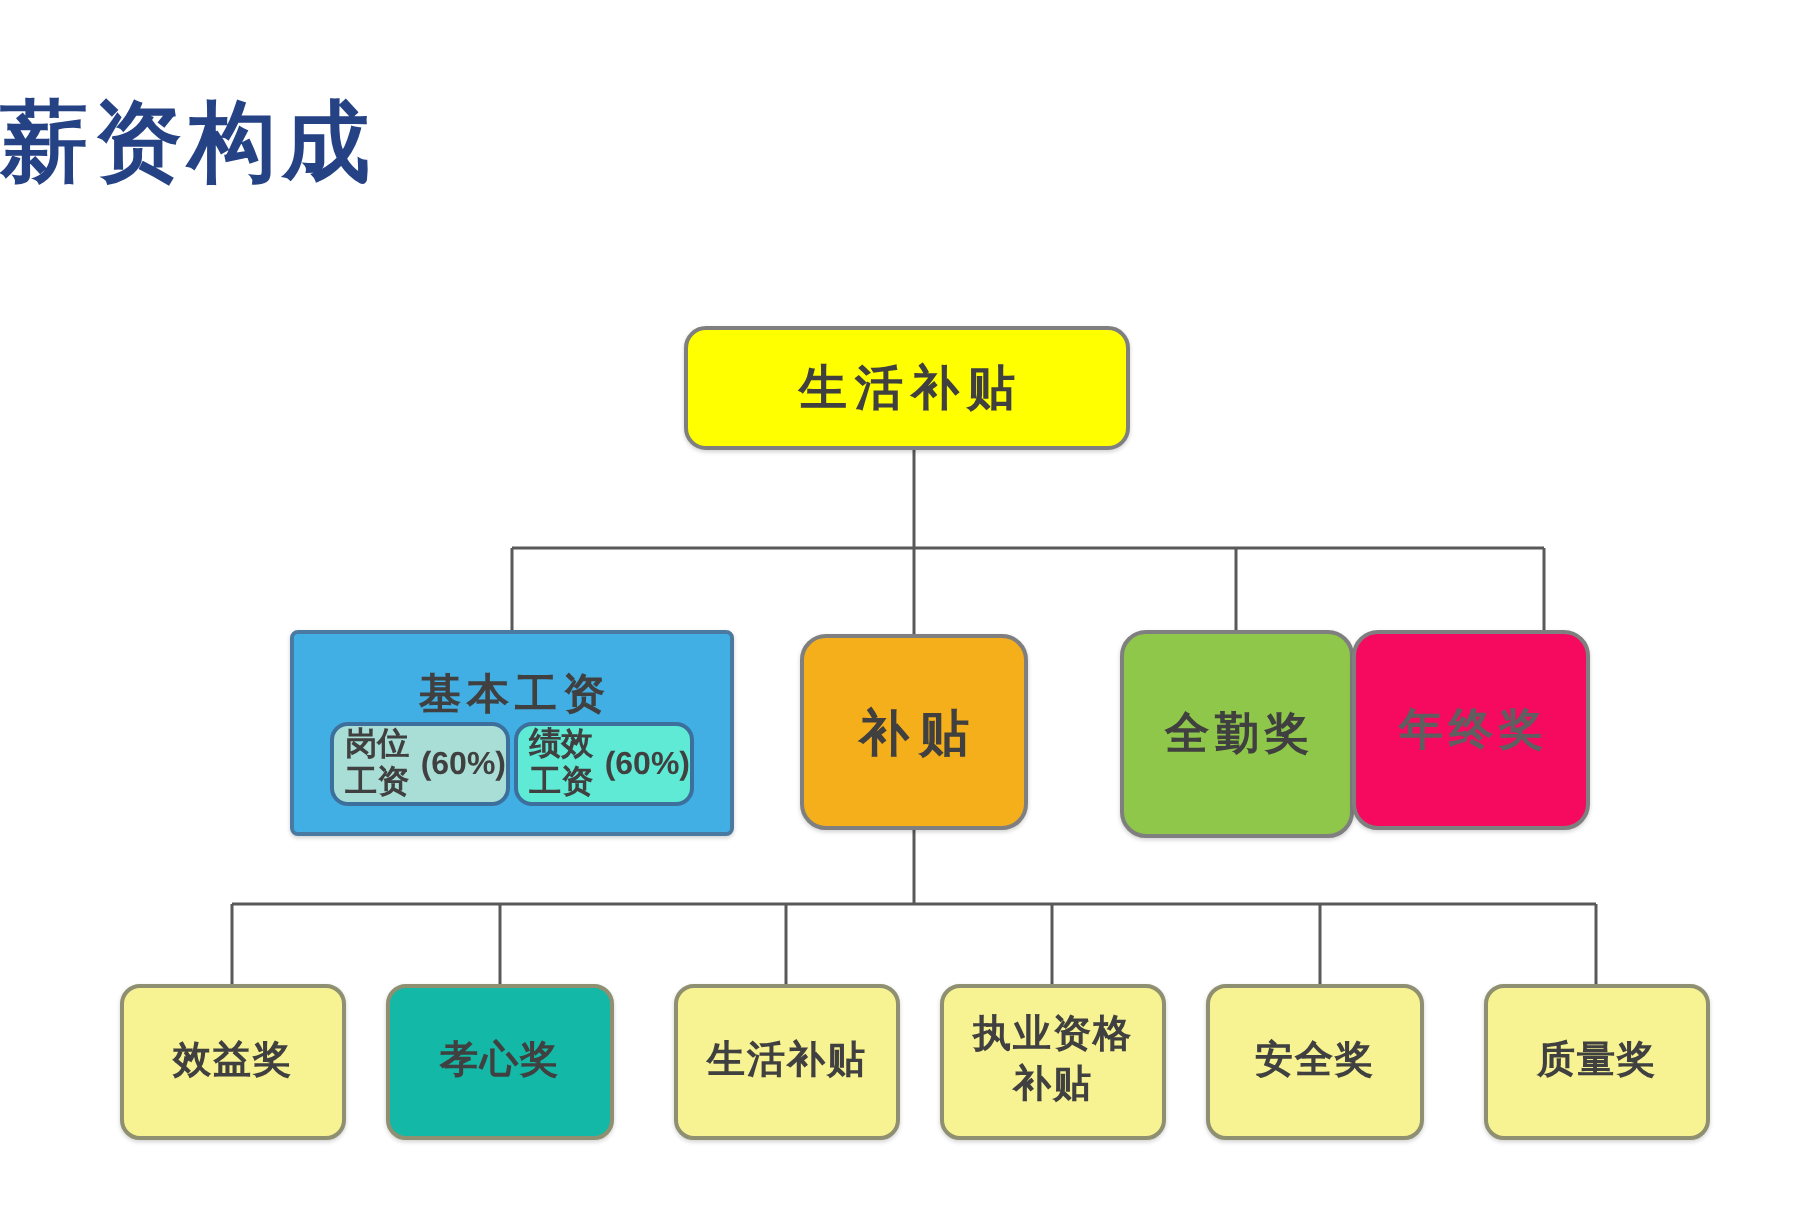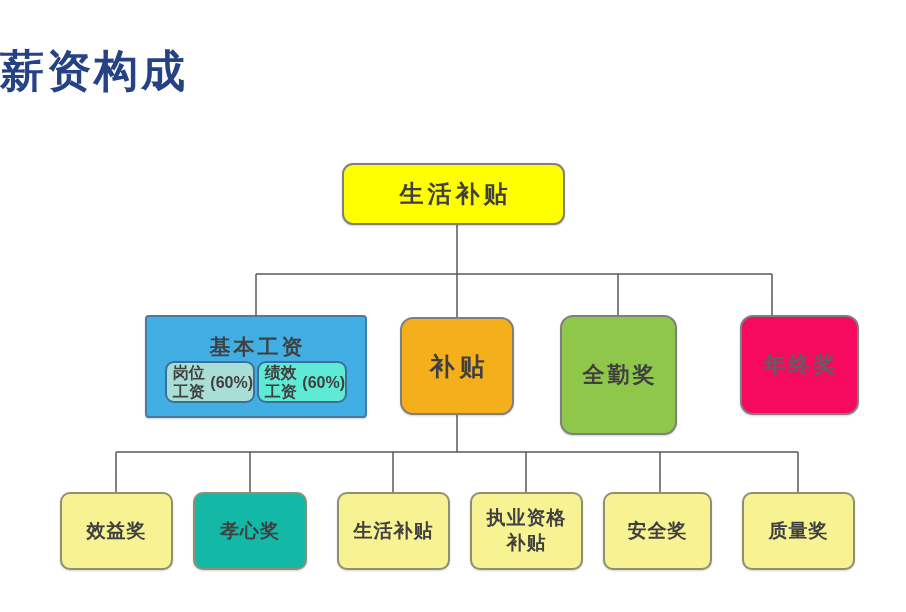--- a/index.html
+++ b/index.html
@@ -87,26 +87,26 @@
     color: #404040;
     font-weight: 600;
   }
 
   .n-butie {
     left: 400px; top: 317px; width: 114px; height: 98px;
     font-size: 25px; font-weight: 600; letter-spacing: 5px;
     padding-left: 5px; border-radius: 13px;
   }
   .n-quanqin {
-    left: 560px; top: 315px; width: 117px; height: 120px;
+    left: 560px; top: 315px; width: 117px; height: 104px;
     font-size: 22px; font-weight: 600; letter-spacing: 3px;
     padding-left: 3px; border-radius: 13px;
   }
   .n-nianzhong {
-    left: 740px; top: 315px; width: 119px; height: 100px;
+    left: 676px; top: 315px; width: 119px; height: 100px;
     font-size: 22px; font-weight: 600; letter-spacing: 3px;
     padding-left: 3px; border-radius: 13px;
     color: #5f5f5f;
   }
 
   .n-leaf {
     top: 492px; height: 78px; width: 113px;
     font-size: 19px; font-weight: 600; letter-spacing: 1px;
     border-color: #8f8f72;
     border-radius: 10px;

